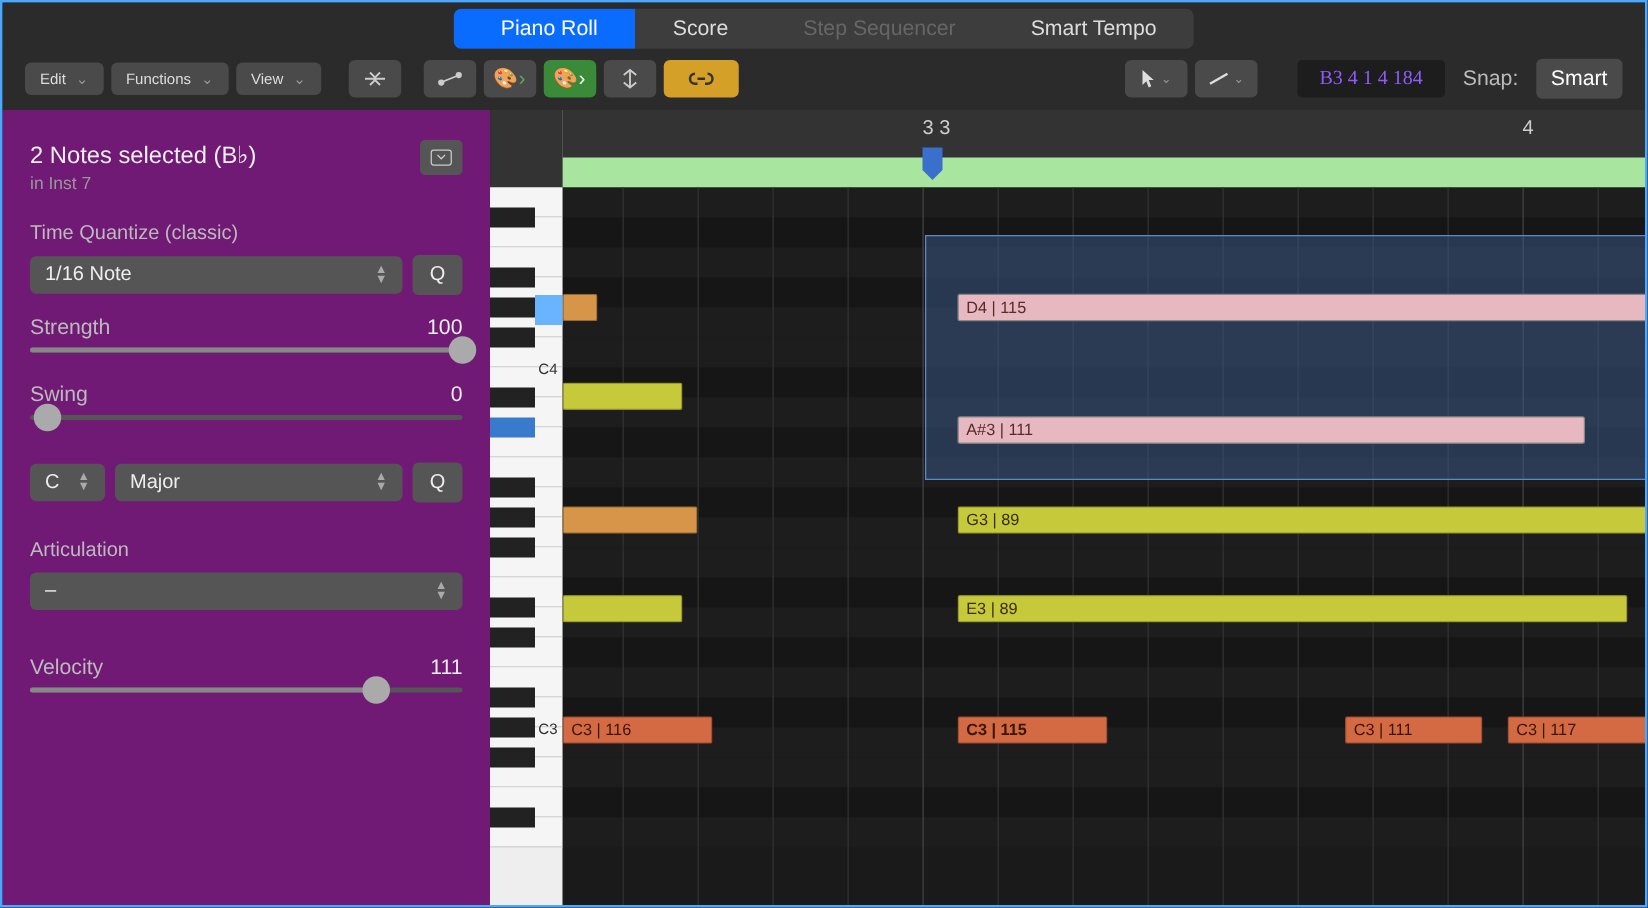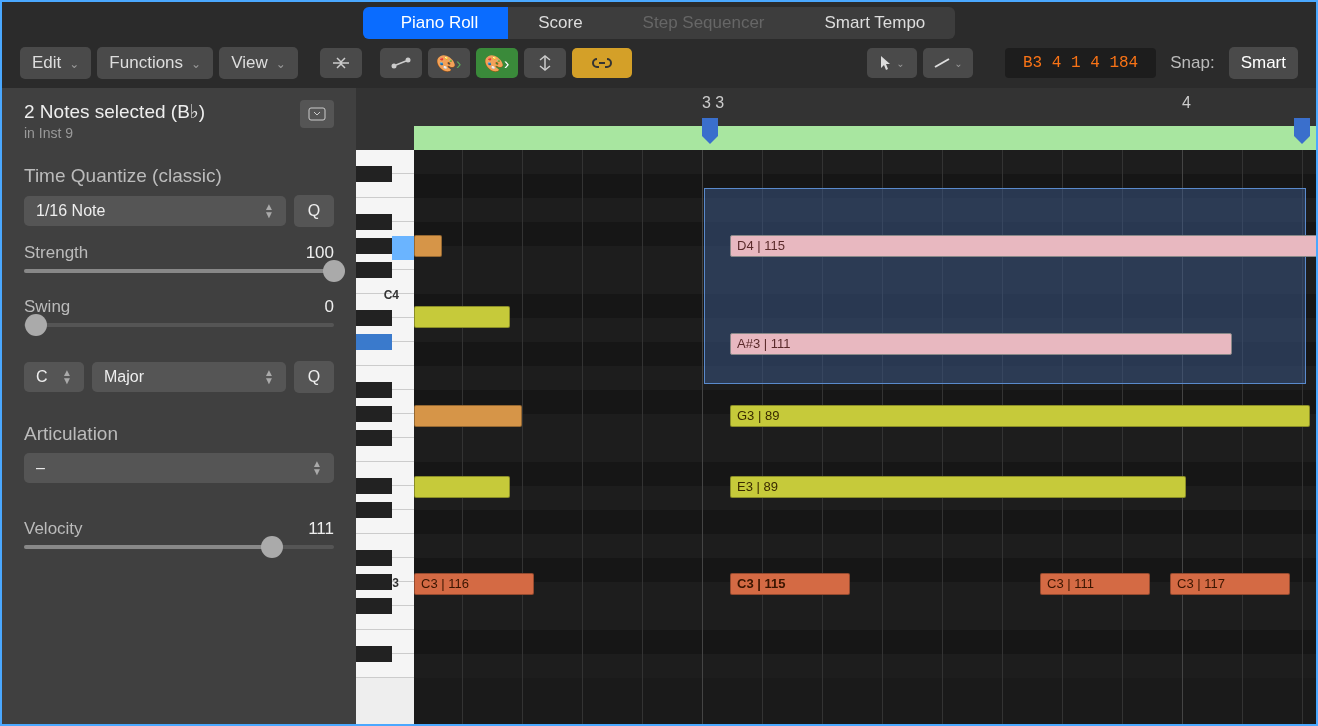--- a/index.html
+++ b/index.html
@@ -7,41 +7,41 @@
   
   
   .top-tabs { height: 36px; background: #2b2b2b; display: flex; justify-content: center; align-items: center; gap: 0; padding-top: 6px; }
   .tab-group { display: flex; background: #3d3d3d; border-radius: 6px; overflow: hidden; }
   .tab { padding: 6px 30px; font-size: 17px; color: #ddd; cursor: pointer; }
   .tab.active { background: #0a6cff; color: #fff; font-weight: 500; padding-left: 38px; }
   .tab.disabled { color: #666; }
   
   
   .toolbar { height: 50px; display: flex; align-items: center; padding: 0 18px; gap: 6px; background: #2b2b2b; }
-  .menu-btn { background: #4a4a4a; color: #ddd; padding: 6px 12px; border-radius: 5px; font-size: 17px; display: flex; align-items: center; gap: 8px; cursor: pointer; }
+  .menu-btn { background: #4a4a4a; color: #ddd; padding: 6px 12px; border-radius: 5px; font-size: 12px; display: flex; align-items: center; gap: 8px; cursor: pointer; }
   .menu-btn .chev::after { content: "⌄"; font-size: 12px; color: #999; }
   .tool-icon { width: 42px; height: 30px; background: #4a4a4a; border-radius: 5px; display: flex; align-items: center; justify-content: center; color: #ddd; cursor: pointer; font-size: 16px; }
   .tool-icon.green { background: #3a8a3a; color: #fff; }
   .tool-icon.yellow { background: #d4a028; color: #333; }
   .tool-icon.wide { width: 60px; }
   .spacer { flex: 1; }
-  .info-display { background: #1d1d1d; color: #f97316; padding: 6px 18px; border-radius: 4px; font-size: 16px; font-family: Liberation Mono, monospace; }
+  .info-display { background: #1d1d1d; color: #8b5cf6; padding: 6px 18px; border-radius: 4px; font-size: 16px; font-family: Liberation Serif, serif; }
   .snap-label { color: #bbb; font-size: 17px; margin: 0 8px; }
   .snap-val { background: #4a4a4a; color: #fff; padding: 6px 12px; border-radius: 5px; font-size: 17px; }
   
   
   .main { display: flex; height: calc(100% - 86px); }
   
   
-  .inspector { width: 354px; background: #404040; padding: 12px 22px; color: #ccc; overflow: hidden; }
+  .inspector { width: 390px; background: #701a75; padding: 24px 22px; color: #ccc; overflow: hidden; }
   .insp-header { display: flex; justify-content: space-between; align-items: flex-start; margin-bottom: 24px; }
   .insp-title { font-size: 19px; color: #eee; }
   .insp-sub { font-size: 14px; color: #999; margin-top: 2px; }
   .insp-icon { width: 34px; height: 28px; background: #555; border-radius: 4px; display: flex; align-items: center; justify-content: center; color: #ccc; }
-  .section-label { font-size: 19px; color: #bbb; margin-bottom: 8px; }
+  .section-label { font-size: 16px; color: #bbb; margin-bottom: 8px; }
   .row { display: flex; gap: 8px; align-items: center; margin-bottom: 16px; }
   .select { background: #555; color: #eee; padding: 6px 12px; border-radius: 5px; font-size: 16px; flex: 1; display: flex; justify-content: space-between; align-items: center; }
   .select .arrows { font-size: 10px; color: #aaa; line-height: 8px; }
   .q-btn { width: 40px; height: 32px; background: #555; border-radius: 5px; display: flex; align-items: center; justify-content: center; color: #eee; }
   .slider-row { display: flex; justify-content: space-between; align-items: center; margin-bottom: 6px; }
   .slider-label { font-size: 17px; color: #bbb; }
   .slider-val { font-size: 17px; color: #eee; }
   .slider { position: relative; height: 4px; background: #555; border-radius: 2px; margin-bottom: 24px; }
   .slider-fill { position: absolute; height: 100%; background: #888; border-radius: 2px; }
   .slider-thumb { position: absolute; width: 22px; height: 22px; background: #aaa; border-radius: 50%; top: 50%; transform: translate(-50%, -50%); }
@@ -72,21 +72,21 @@
   
   .note { position: absolute; height: 22px; border-radius: 2px; padding: 2px 6px; font-size: 13px; color: #3a2a00; overflow: hidden; white-space: nowrap; border: 1px solid rgba(0,0,0,0.3); }
   .note.selected { background: #e8b8c0; color: #5a2a2a; border: 1px solid #888; }
   .note.yellow { background: #c6ca3a; }
   .note.orange { background: #d69548; }
   .note.red { background: #d46a44; color: #3a1500; }
   
   
   .wkey { position: absolute; left: 0; right: 0; height: 24px; background: #f5f5f5; border-bottom: 1px solid #ccc; }
   .bkey { position: absolute; left: 0; width: 36px; height: 16px; background: #222; z-index: 2; }
-  .key-label { position: absolute; right: 15px; font-size: 12px; font-weight: bold; color: #333; }
+  .key-label { position: absolute; right: 4px; font-size: 12px; font-weight: normal; color: #333; }
   .bkey.highlight { background: #3a7acc; }
 </style>
 </head>
 <body>
 
 <div class="top-tabs">
   <div class="tab-group">
     <div class="tab active">Piano Roll</div>
     <div class="tab">Score</div>
     <div class="tab disabled">Step Sequencer</div>
@@ -156,21 +156,21 @@
   <div class="snap-label">Snap:</div>
   <div class="snap-val">Smart</div>
 </div>
 
 <div class="main">
 
   <div class="inspector">
     <div class="insp-header">
       <div>
         <div class="insp-title">2 Notes selected (B♭)</div>
-        <div class="insp-sub">in Inst 9</div>
+        <div class="insp-sub">in Inst 7</div>
       </div>
       <div class="insp-icon">
         <svg width="20" height="16" viewBox="0 0 20 16">
             <rect x="2" y="2" width="16" height="12" rx="2" stroke="#ccc" fill="none"></rect>
             <path d="M7 6 l3 3 l3 -3" stroke="#ccc" fill="none"></path>
           </svg>
       </div>
     </div>
 
     <div class="section-label">Time Quantize (classic)</div>
@@ -341,21 +341,21 @@
         <div class="note selected" style="left:316px; top:85px; width:640px;">D4 | 115</div>
 
         <div class="note yellow" style="left:0px; top:156px; width:96px;"></div>
 
         <div class="note selected" style="left:316px; top:183px; width:502px;">A#3 | 111</div>
 
         <div class="note orange" style="left:0px; top:255px; width:108px;"></div>
         <div class="note yellow" style="left:316px; top:255px; width:580px;">G3 | 89</div>
 
         <div class="note yellow" style="left:0px; top:326px; width:96px;"></div>
-        <div class="note yellow" style="left:316px; top:326px; width:456px;">E3 | 89</div>
+        <div class="note yellow" style="left:316px; top:326px; width:536px;">E3 | 89</div>
 
         <div class="note red" style="left:0px; top:423px; width:120px;">C3 | 116</div>
         <div class="note red" style="left:316px; top:423px; width:120px;font-weight:bold;">C3 | 115</div>
         <div class="note red" style="left:626px; top:423px; width:110px;">C3 | 111</div>
         <div class="note red" style="left:756px; top:423px; width:120px;">C3 | 117</div>
       </div>
     </div>
   </div>
 </div>
 

